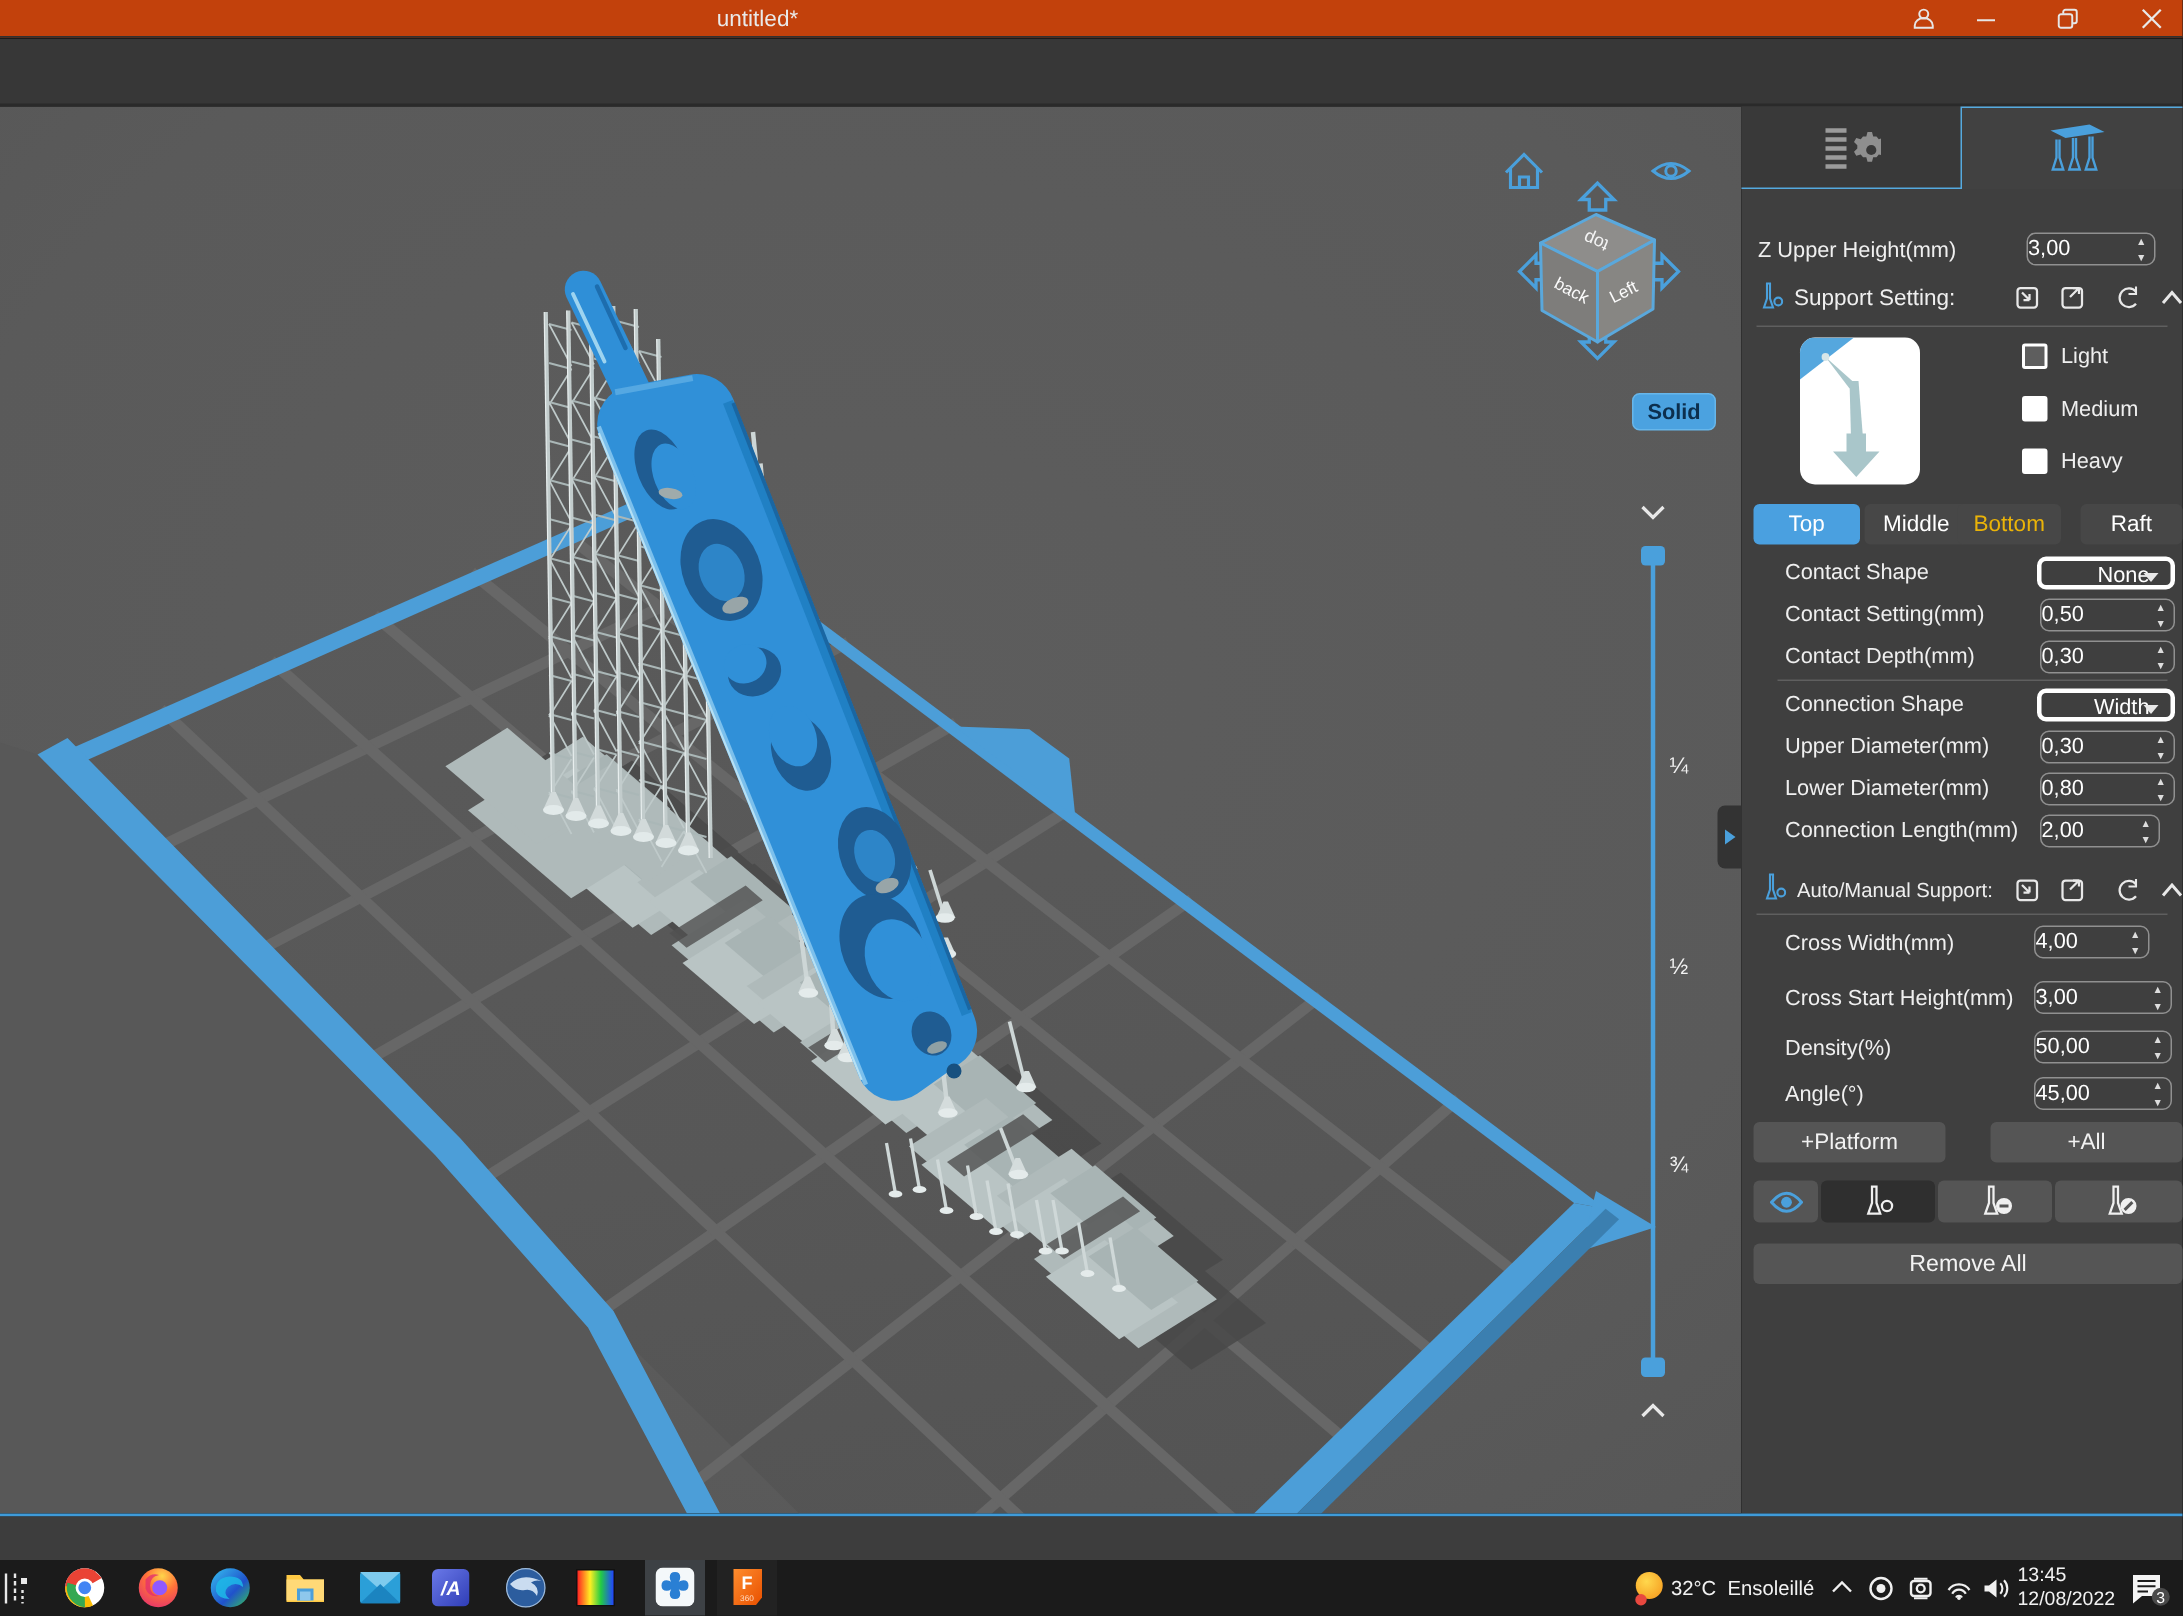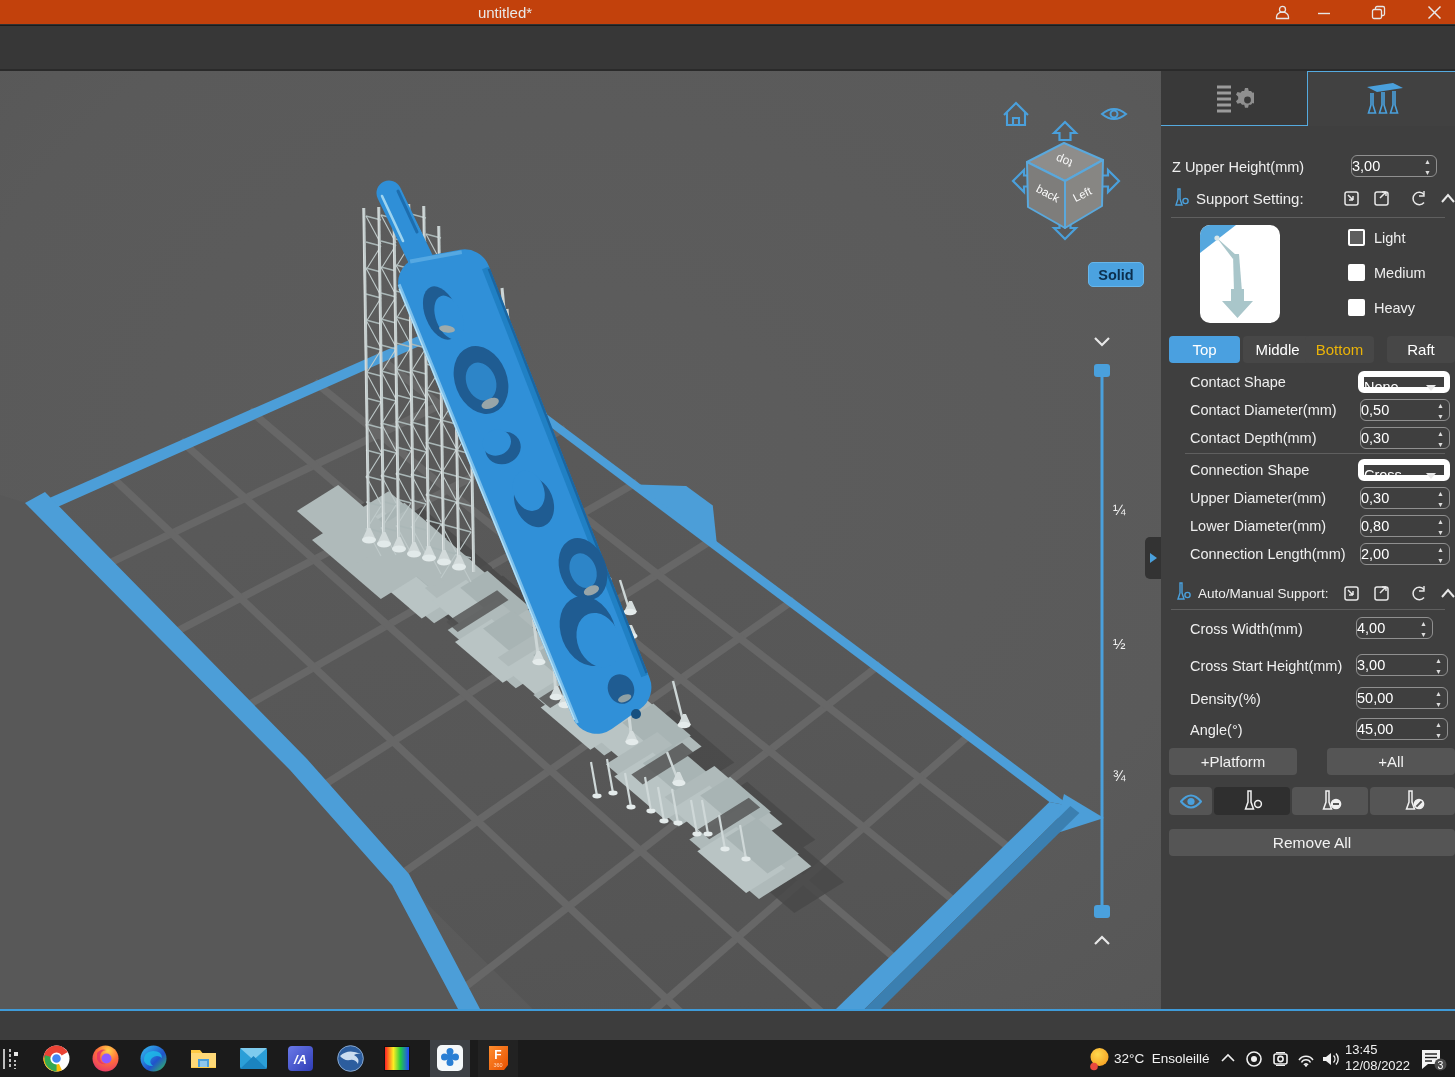--- a/index.html
+++ b/index.html
@@ -16,22 +16,22 @@
 
 .tabs{position:absolute;left:0;top:0;width:294px;height:55px}
 .tab{position:absolute;top:0;height:55px;width:147px;display:flex;align-items:center;justify-content:center}
 .tabL{left:0;background:#393939;border-bottom:1px solid #55aadf;border-right:1px solid #55aadf}
 .tabR{left:147px;background:#414141;border-top:1px solid #55aadf}
 .prow{position:absolute;color:#efefef;font-size:14.5px}
 .spin{position:absolute;width:86px;height:22px;border:1px solid #909090;border-radius:6px;color:#fff;
  font-size:14.5px;text-align:left;line-height:20px;background:#3f3f3f}
 .spin .ar{position:absolute;right:4px;top:0;width:8px;height:22px;font-size:7px;color:#ddd;line-height:1}
 .spin .ar div{height:11px;display:flex;align-items:center}
-.drop{position:absolute;width:92px;height:22px;border:6px solid #ffffff;border-radius:6px;color:#fff;
- font-size:14.5px;text-align:left;line-height:20px;background:#3f3f3f}
+.drop{position:absolute;width:92px;height:22px;border:3px solid #ffffff;border-radius:6px;color:#fff;
+ font-size:14.5px;text-align:right;line-height:20px;background:#3f3f3f}
 .drop:after{content:"";position:absolute;right:8px;top:8px;border:5px solid transparent;border-top:6px solid #e8e8e8}
 .sep{position:absolute;left:10px;width:274px;height:1px;background:#5f5f5f}
 .cb{position:absolute;width:17px;height:17px;border:2px solid #fff;border-radius:2px}
 .btn{position:absolute;background:#555555;border-radius:4px;color:#f2f2f2;font-size:15px;
  display:flex;align-items:center;justify-content:center}
 .seg{position:absolute;height:27px;border-radius:4px;display:flex;align-items:center;justify-content:center}
 </style></head>
 <body>
 <div id="titlebar">
     <div class="title">untitled*</div>
@@ -587,49 +587,49 @@
     <div class="cb" style="left:187px;top:193px;background:#fff"></div>
     <div class="prow" style="left:213px;top:194px">Medium</div>
     <div class="cb" style="left:187px;top:228px;background:#fff"></div>
     <div class="prow" style="left:213px;top:229px">Heavy</div>
     <div class="seg" style="left:8px;top:265px;width:71px;background:#4aa0e0;color:#fff;font-size:15px">Top</div>
     <div class="seg" style="left:82px;top:265px;width:69px;background:#474747;color:#fff;font-size:15px">Middle</div>
     <div class="seg" style="left:144px;top:265px;width:69px;background:#474747;color:#eab308;font-size:15px">Bottom</div>
     <div class="seg" style="left:226px;top:265px;width:68px;background:#474747;color:#fff;font-size:15px">Raft</div>
     <div class="prow" style="left:29px;top:303px">Contact Shape</div>
     <div class="drop" style="left:197px;top:300px;width:92px"><span style="margin-right:14px">None</span></div>
-    <div class="prow" style="left:29px;top:331px">Contact Diameter(mm)</div>
+    <div class="prow" style="left:29px;top:331px">Contact Setting(mm)</div>
     <div class="spin" style="left:199px;top:328px;width:90px">0,50
 <div class="ar">
         <div>▲</div>
         <div>▼</div>
       </div></div>
     <div class="prow" style="left:29px;top:359px">Contact Depth(mm)</div>
     <div class="spin" style="left:199px;top:356px;width:90px">0,30
 <div class="ar">
         <div>▲</div>
         <div>▼</div>
       </div></div>
     <div class="sep" style="top:382px;left:24px;width:260px"></div>
     <div class="prow" style="left:29px;top:391px">Connection Shape</div>
-    <div class="drop" style="left:197px;top:388px;width:92px"><span style="margin-right:14px">Cross</span></div>
+    <div class="drop" style="left:197px;top:388px;width:92px"><span style="margin-right:14px">Width</span></div>
     <div class="prow" style="left:29px;top:419px">Upper Diameter(mm)</div>
     <div class="spin" style="left:199px;top:416px;width:90px">0,30
 <div class="ar">
         <div>▲</div>
         <div>▼</div>
       </div></div>
     <div class="prow" style="left:29px;top:447px">Lower Diameter(mm)</div>
     <div class="spin" style="left:199px;top:444px;width:90px">0,80
 <div class="ar">
         <div>▲</div>
         <div>▼</div>
       </div></div>
     <div class="prow" style="left:29px;top:475px">Connection Length(mm)</div>
-    <div class="spin" style="left:199px;top:472px;width:90px">2,00
+    <div class="spin" style="left:199px;top:472px;width:80px">2,00
 <div class="ar">
         <div>▲</div>
         <div>▼</div>
       </div></div>
     <div class="abs" style="left:14px;top:511px"><svg width="16" height="20" viewBox="0 0 16 20" fill="none" stroke="#4aa0dc" stroke-width="1.4">
         <path d="M5 1 v10 l-2 6 h6 l-2 -6 V1 Z"></path>
         <circle cx="12.5" cy="13" r="2.6"></circle>
       </svg></div>
     <div class="prow" style="left:37px;top:515px;font-size:13.5px">Auto/Manual Support:</div>
 <svg class="abs" style="left:183px;top:513px" width="112" height="19" viewBox="0 0 112 19" fill="none" stroke="#e8e8e8" stroke-width="1.5">

